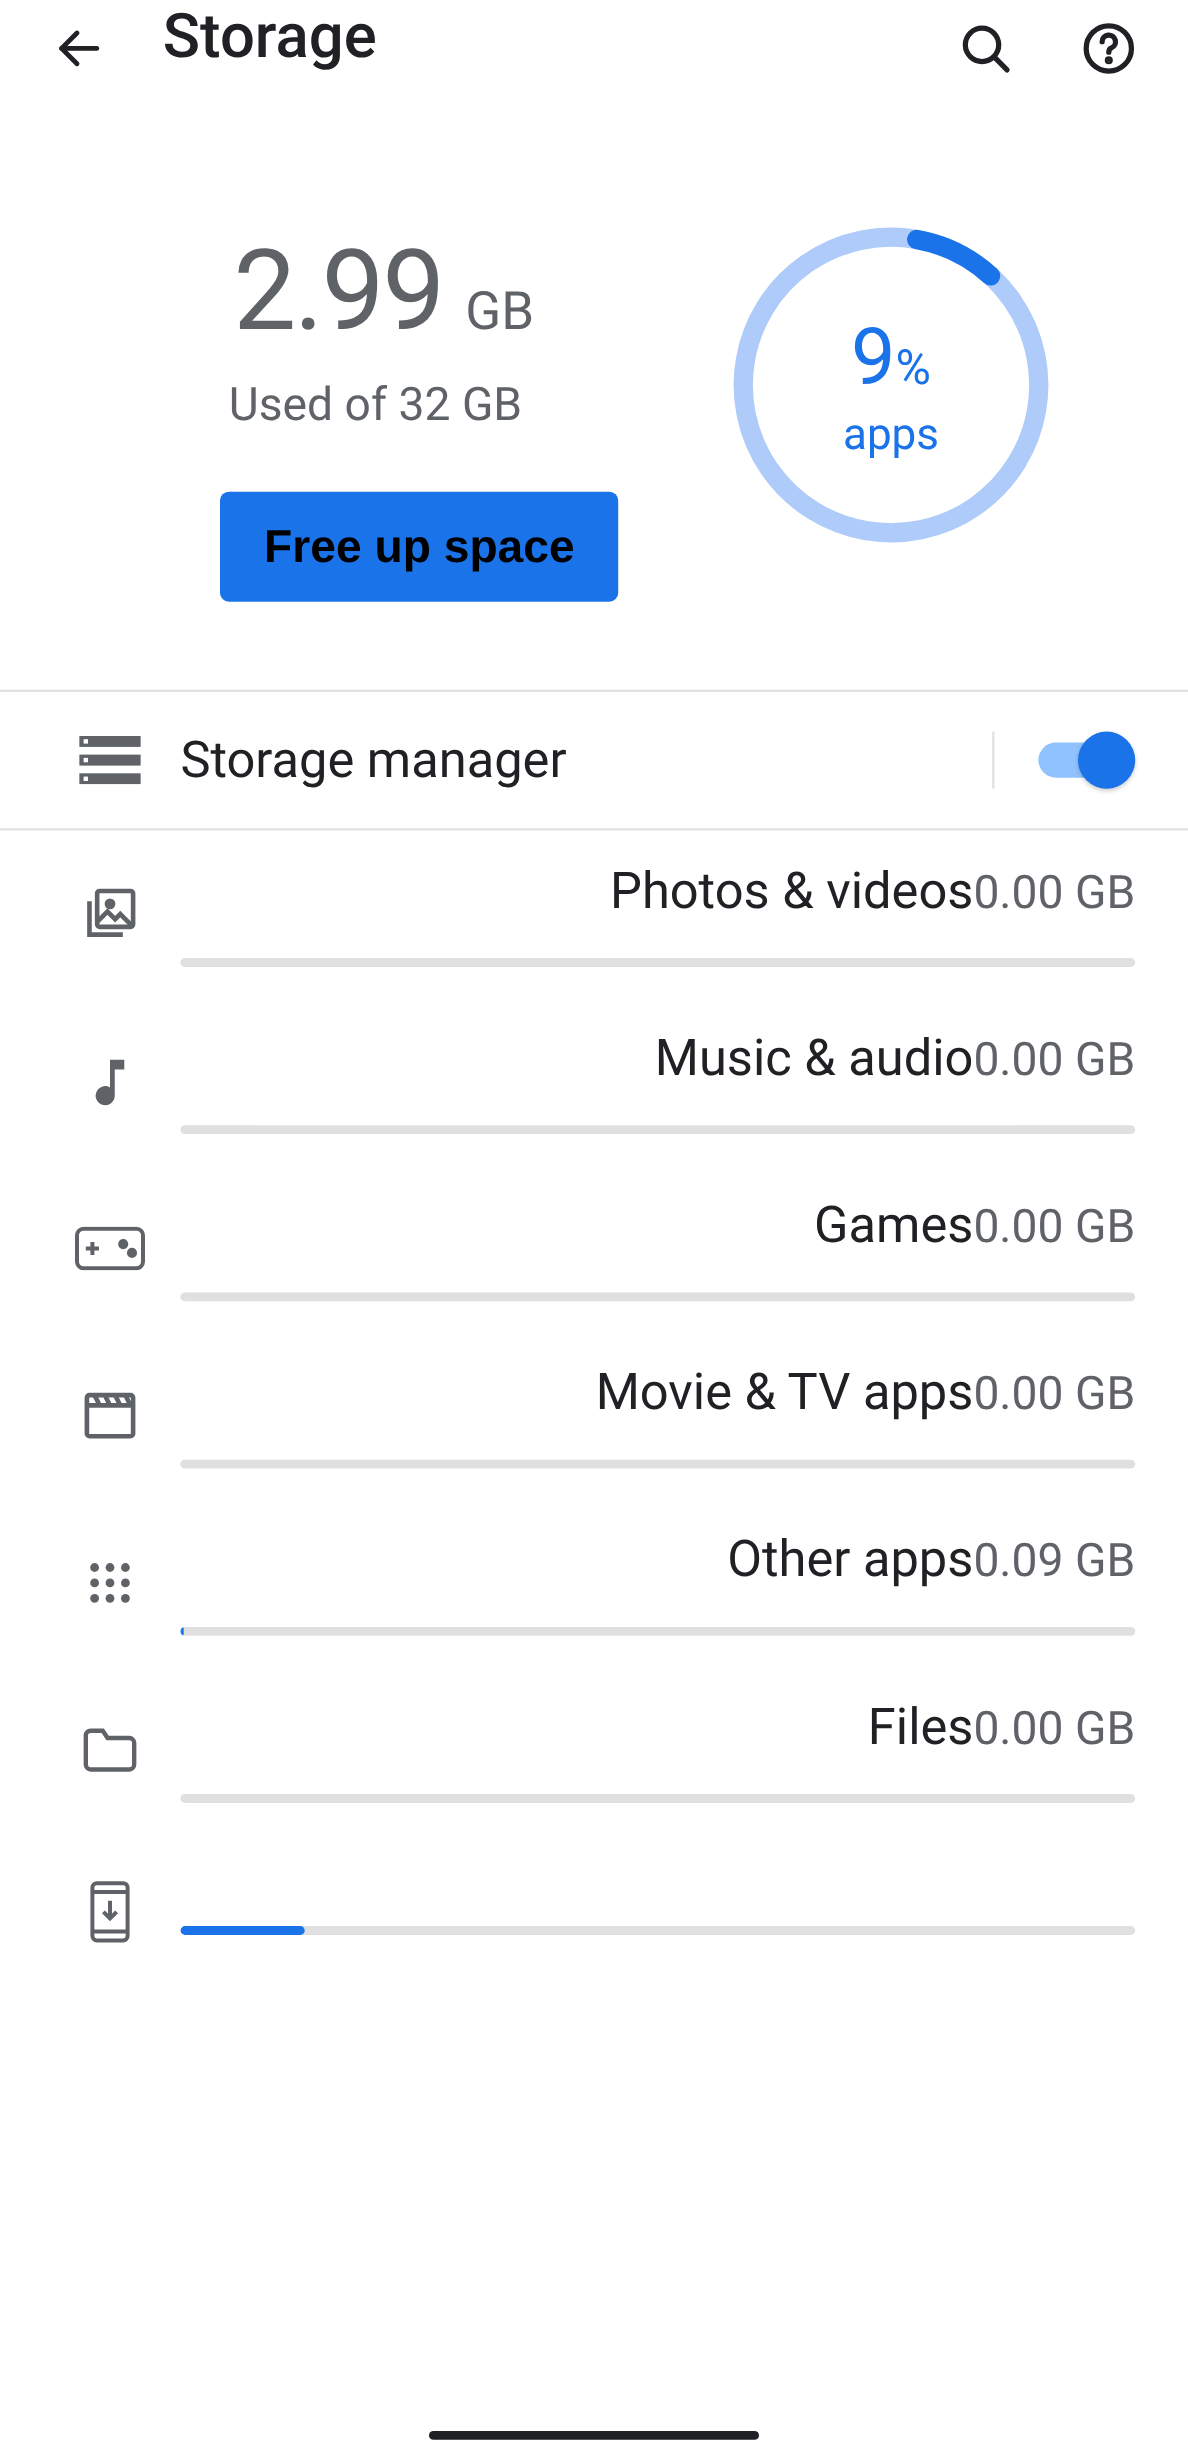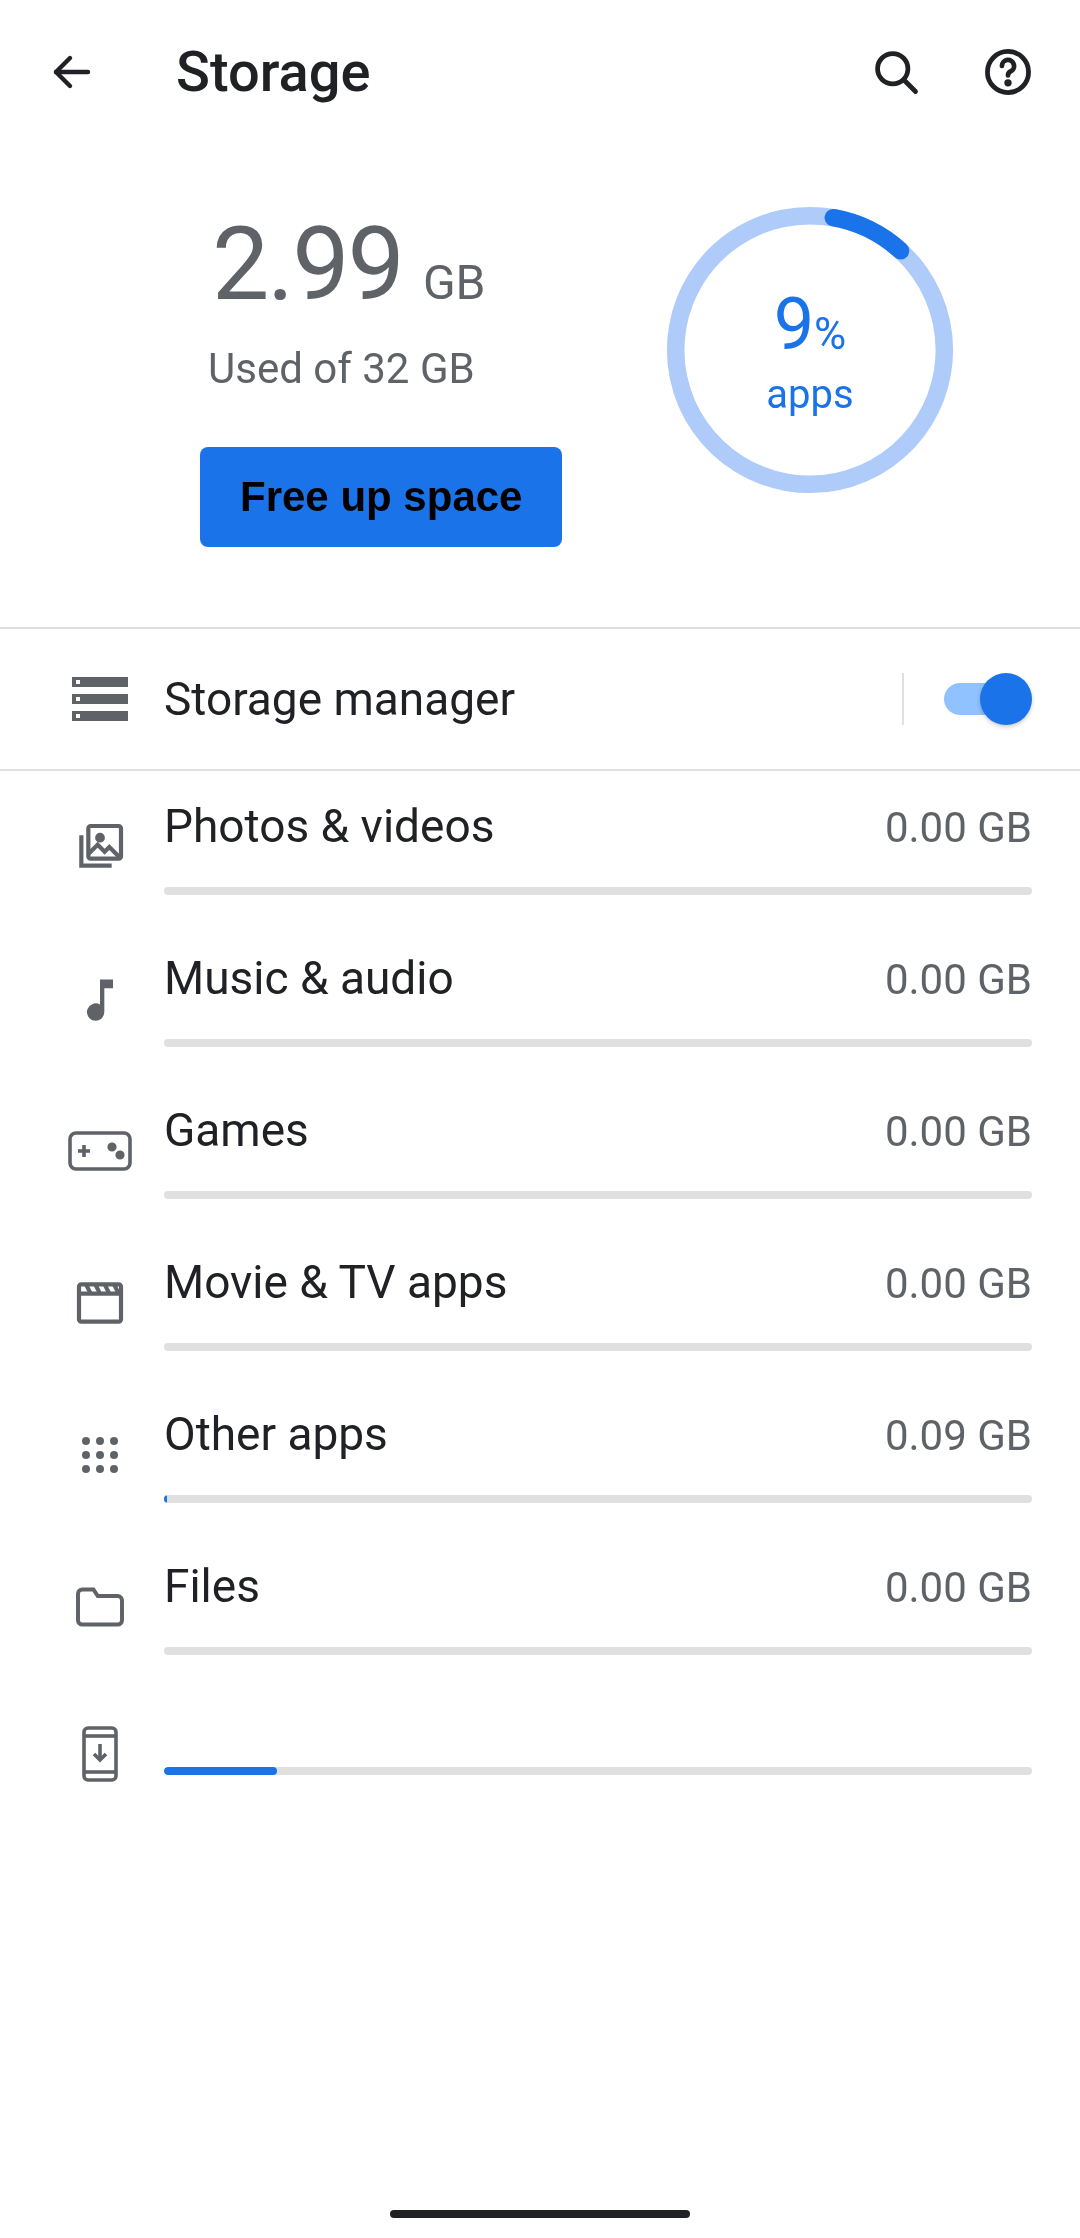--- a/index.html
+++ b/index.html
@@ -1,19 +1,19 @@
 <!DOCTYPE html>
 <html><head>
 <meta charset="utf-8">
 <style>
   * { box-sizing: border-box; margin: 0; padding: 0; }
   html, body { width: 1080px; height: 2238px; background: #fff; font-family: Roboto, "Segoe UI", Arial, sans-serif; color: #202124; overflow: hidden; }
   body { width: 1080px; height: 2238px; position: relative; }
 
-  .app-bar { display: flex; align-items: center; height: 144px; padding: 0 28px; gap: 28px; }
+  .app-bar { display: flex; align-items: flex-start; height: 144px; padding: 0 28px; }
   .icon-btn { width: 88px; height: 88px; display: flex; align-items: center; justify-content: center; border-radius: 50%; cursor: pointer; }
   .app-title { font-size: 56px; font-weight: 500; color: #202124; margin-left: 32px; flex: 1; }
   .app-bar .right { display: flex; gap: 24px; }
 
   .summary { display: flex; padding: 60px 48px 80px 200px; align-items: flex-start; }
   .summary-left { flex: 1; }
   .used-line { display: flex; align-items: baseline; gap: 20px; }
   .used-value { font-size: 102px; font-weight: 400; color: #5f6368; letter-spacing: -2px; margin-left: 12px; }
   .used-unit { font-size: 48px; font-weight: 400; color: #5f6368; }
   .used-sub { font-size: 42px; color: #5f6368; margin-top: 20px; margin-left: 8px; }
@@ -26,27 +26,27 @@
   .donut-pct { color:#1a73e8; font-size:44px; font-weight:400; }
   .donut-pct .big { font-size:72px; }
   .donut-used { color:#1a73e8; font-size:40px; margin-top:4px; }
 
   .divider { height: 2px; background: #e0e0e0; width: 100%; }
 
   .list { }
   .row { display: flex; align-items: center; min-height: 142px; padding: 28px 48px 28px 36px; cursor: pointer; }
   .row-icon { width: 128px; display:flex; align-items:center; justify-content:center; flex-shrink:0; }
   .row-body { flex: 1; }
-  .row-top { display:flex; justify-content:space-between; align-items:baseline; }
+  .row-top { display:flex; justify-content:flex-end; align-items:baseline; }
   .row-label { font-size: 46px; color: #202124; }
   .row-size { font-size: 42px; color: #5f6368; }
   .row-bar { height: 8px; background:#e0e0e0; border-radius: 4px; margin-top: 34px; position:relative; overflow:hidden; }
   .row-bar-fill { position:absolute; left:0; top:0; bottom:0; background:#1a73e8; border-radius:4px; }
 
-  .sm-row { display:flex; align-items:center; height:140px; padding: 0 48px 0 36px; }
+  .sm-row { display:flex; align-items:center; height:124px; padding: 0 48px 0 36px; }
   .sm-label { font-size:46px; color:#202124; flex:1; }
   .sm-sep { width:2px; height:52px; background:#e0e0e0; margin: 0 40px; }
   .switch { width:88px; height:52px; position:relative; cursor:pointer; }
   .switch-track { position:absolute; left:0; top:10px; width:72px; height:32px; background:#90c2ff; border-radius:16px; }
   .switch-thumb { position:absolute; right:0; top:0; width:52px; height:52px; border-radius:50%; background:#1a73e8; box-shadow:0 2px 4px rgba(0,0,0,.2); }
 
   .nav-handle { position:absolute; bottom:20px; left:50%; transform:translateX(-50%); width:300px; height:8px; background:#202124; border-radius:4px; }
 
   svg { display:block; }
 </style>

